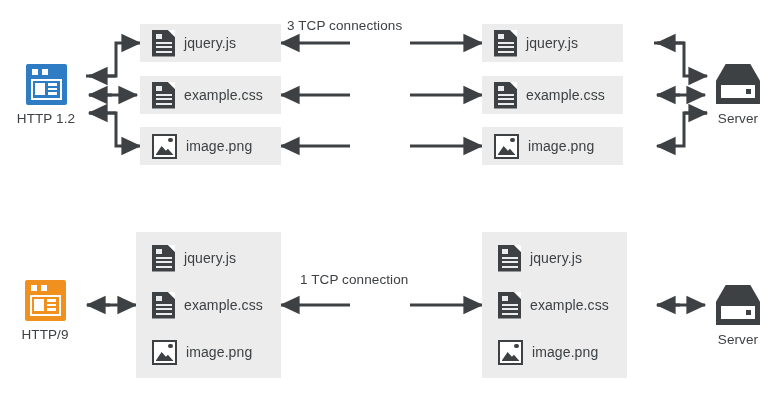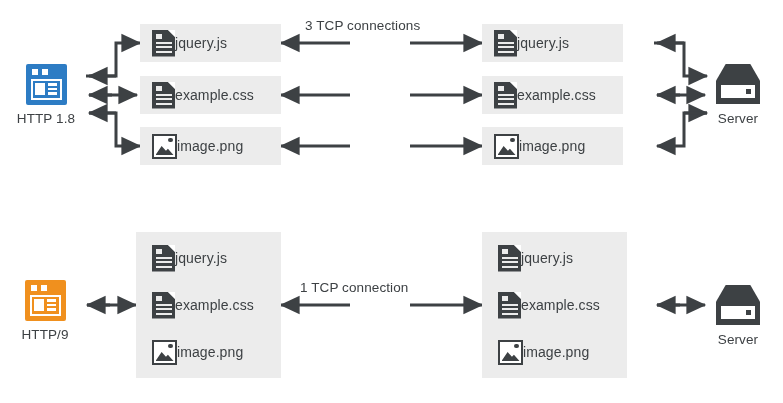--- a/index.html
+++ b/index.html
@@ -115,20 +115,21 @@
   
   .filebox {
     position: absolute;
     background: #ececec;
     box-sizing: border-box;
   }
   .fileitem {
     position: absolute;
     display: flex;
     align-items: center;
+    gap: 9px;
     height: 28px;
   }
   .fileitem .fname {
     font-size: 14px;
     color: #3d4144;
     white-space: nowrap;
     letter-spacing: 0.1px;
   }
 
   
@@ -276,21 +277,21 @@
         <div class="pane">
           <div class="left-col"></div>
           <div class="right-col">
               <i></i>
               <i></i>
               <i></i>
             </div>
         </div>
       </div>
     </div>
-    <div class="ep-label">HTTP 1.8</div>
+    <div class="ep-label">HTTP 1.2</div>
   </div>
 
   <div class="filebox" style="left:140px; top:24px; width:141px; height:38px;">
     <div class="fileitem" style="left:12px; top:5px;">
       <span class="doc-glyph">
         <span class="sheet"></span>
           <span class="fold"></span>
         <span class="notch"></span>
         <span class="rule r1"></span>
           <span class="rule r2"></span>
@@ -317,21 +318,21 @@
   <div class="filebox" style="left:140px; top:127px; width:141px; height:38px;">
     <div class="fileitem" style="left:12px; top:5px;">
       <span class="img-glyph">
         <span class="sun"></span>
           <span class="mount"></span>
       </span>
       <span class="fname">image.png</span>
     </div>
   </div>
 
-  <div class="conn-label" style="left:305px; top:18px;">3 TCP connections</div>
+  <div class="conn-label" style="left:287px; top:18px;">3 TCP connections</div>
 
   <div class="filebox" style="left:482px; top:24px; width:141px; height:38px;">
     <div class="fileitem" style="left:12px; top:5px;">
       <span class="doc-glyph">
         <span class="sheet"></span>
           <span class="fold"></span>
         <span class="notch"></span>
         <span class="rule r1"></span>
           <span class="rule r2"></span>
           <span class="rule r3"></span>
@@ -419,21 +420,21 @@
     </div>
     <div class="fileitem" style="left:16px; top:106px;">
       <span class="img-glyph">
         <span class="sun"></span>
           <span class="mount"></span>
       </span>
       <span class="fname">image.png</span>
     </div>
   </div>
 
-  <div class="conn-label" style="left:300px; top:280px;">1 TCP connection</div>
+  <div class="conn-label" style="left:300px; top:272px;">1 TCP connection</div>
 
   <div class="filebox" style="left:482px; top:232px; width:145px; height:146px;">
     <div class="fileitem" style="left:16px; top:12px;">
       <span class="doc-glyph">
         <span class="sheet"></span>
           <span class="fold"></span>
         <span class="notch"></span>
         <span class="rule r1"></span>
           <span class="rule r2"></span>
           <span class="rule r3"></span>

